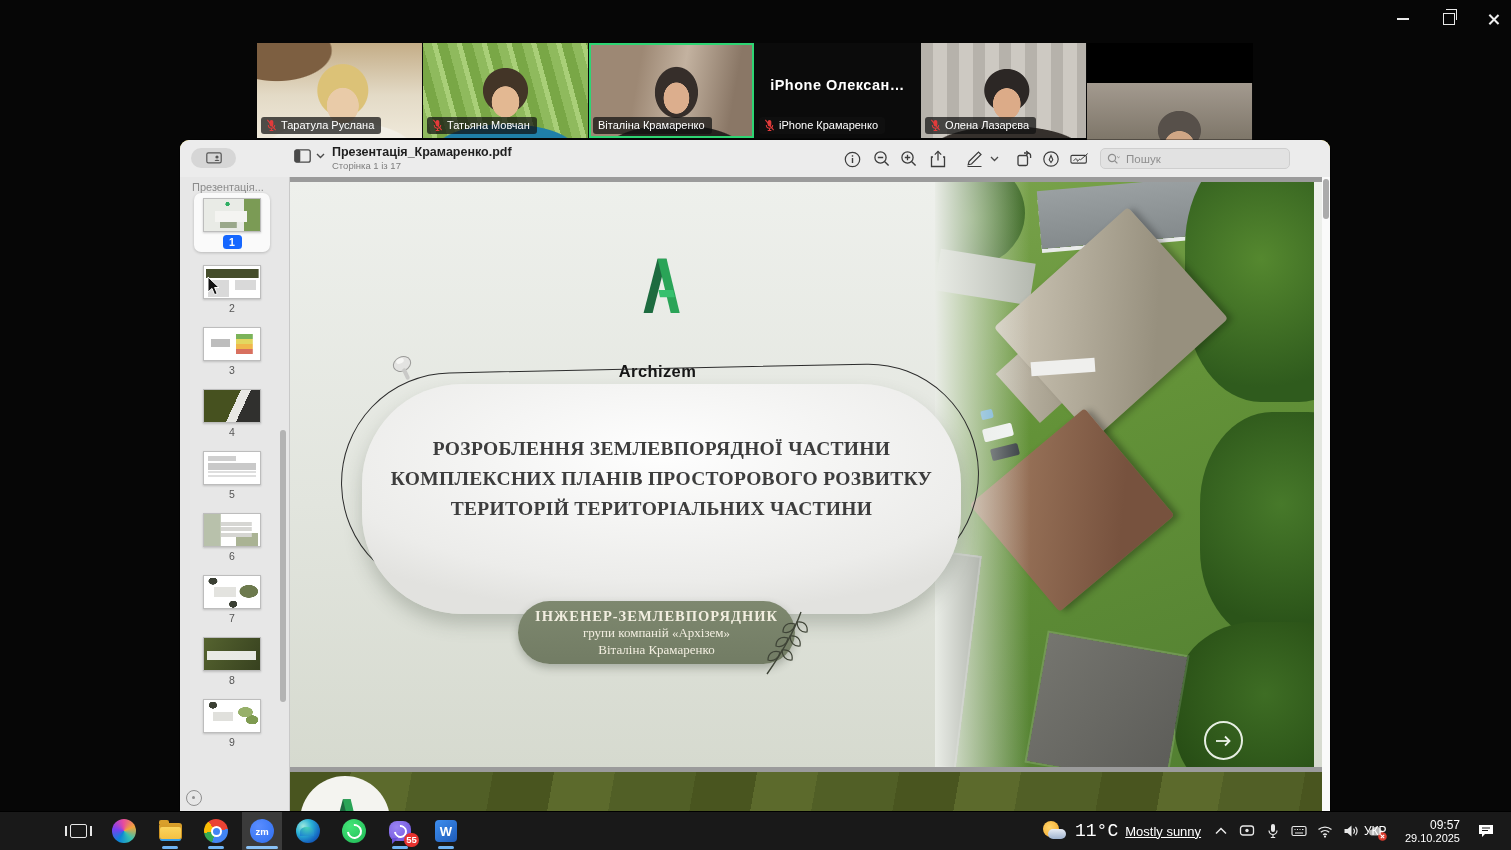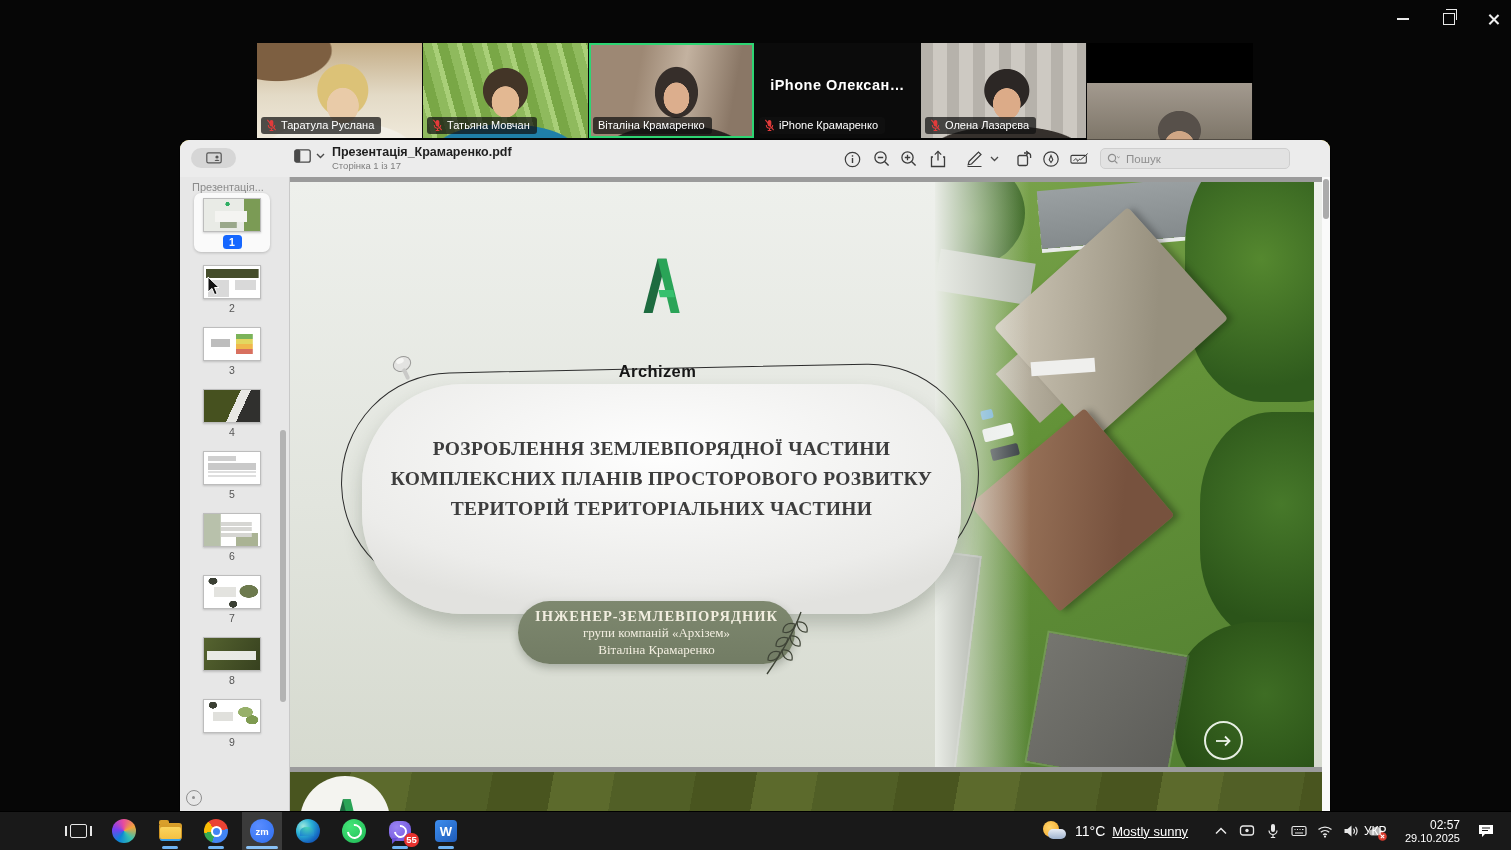--- a/index.html
+++ b/index.html
@@ -212,21 +212,21 @@
   .icon-viber .appglyph:before{content:"";width:9px;height:9px;border:2px solid #fff;border-radius:50%;border-left-color:transparent;transform:rotate(40deg);}
   .icon-viber .appglyph:after{content:"";position:absolute;left:3px;bottom:-3px;width:6px;height:6px;background:#6a50d8;clip-path:polygon(0 0,100% 0,0 100%);}
   .icon-word .appglyph{border-radius:4px;background:linear-gradient(135deg,#3e8ff0,#1e5bb8);color:#fff;font-size:13px;font-weight:bold;width:22px;height:22px;}
   .icon-word .appglyph:before{content:"W";}
 
   
   #weather{position:absolute;left:1042px;top:0;height:38px;display:flex;align-items:center;gap:7px;color:#fff;cursor:pointer;}
   #wicon{position:relative;width:26px;height:22px;}
   #wicon .sun{position:absolute;left:1px;top:1px;width:16px;height:16px;border-radius:50%;background:radial-gradient(circle at 40% 40%,#ffd66e,#f5a623);}
   #wicon .cloud{position:absolute;left:6px;top:9px;width:18px;height:10px;border-radius:8px;background:linear-gradient(#e8edf5,#9fb3cf);}
-  #weather .temp{font-size:14px;}
+  #weather .temp{font-size:18px;font-family:Liberation Mono, monospace;}
   #weather .cond{font-size:13px;text-decoration:underline;}
   #tray{position:absolute;left:1212px;top:0;height:38px;display:flex;align-items:center;gap:9px;}
   .trayic{width:17px;height:17px;display:flex;align-items:center;justify-content:center;cursor:pointer;position:relative;}
   #lang{position:absolute;left:1364px;top:0;height:38px;display:flex;align-items:center;color:#fff;font-size:12px;cursor:pointer;}
   #clock{position:absolute;left:1398px;top:0;height:38px;width:62px;display:flex;flex-direction:column;justify-content:center;align-items:flex-end;color:#fff;cursor:pointer;}
   #clock .tm{font-size:12px;line-height:14px;}
   #clock .dt{font-size:11px;line-height:13px;}
   #notif{position:absolute;left:1468px;top:0;height:38px;width:36px;display:flex;align-items:center;justify-content:center;cursor:pointer;}
 </style>
 </head>
@@ -686,21 +686,21 @@
             <path d="M2.8 2.8l3.4 3.4M6.2 2.8L2.8 6.2" stroke="#fff" stroke-width="1.1"></path>
           </svg>
       </div>
     </div>
 
     <div id="lang">
         <span>УКР</span>
       </div>
 
     <div id="clock">
-      <span class="tm">02:57</span>
+      <span class="tm">09:57</span>
       <span class="dt">29.10.2025</span>
     </div>
 
     <div id="notif">
       <svg width="18" height="16" viewBox="0 0 18 16">
         <path d="M2 2h14v9H8l-3 3v-3H2z" fill="#fff"></path>
           <path d="M5 5h8M5 7.5h6" stroke="#191919" stroke-width="1.1"></path>
       </svg>
     </div>
   </div>

